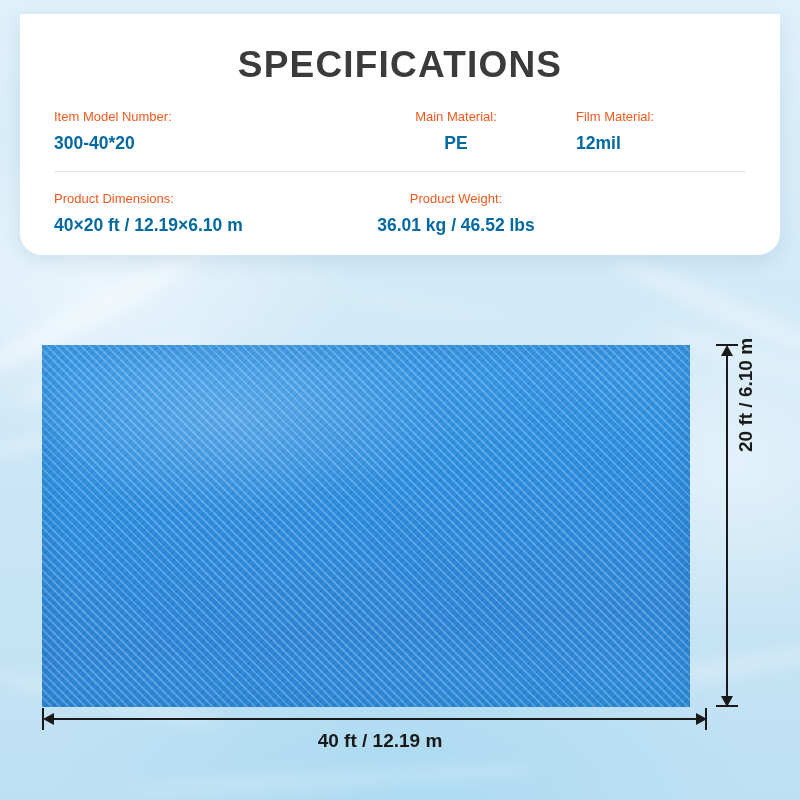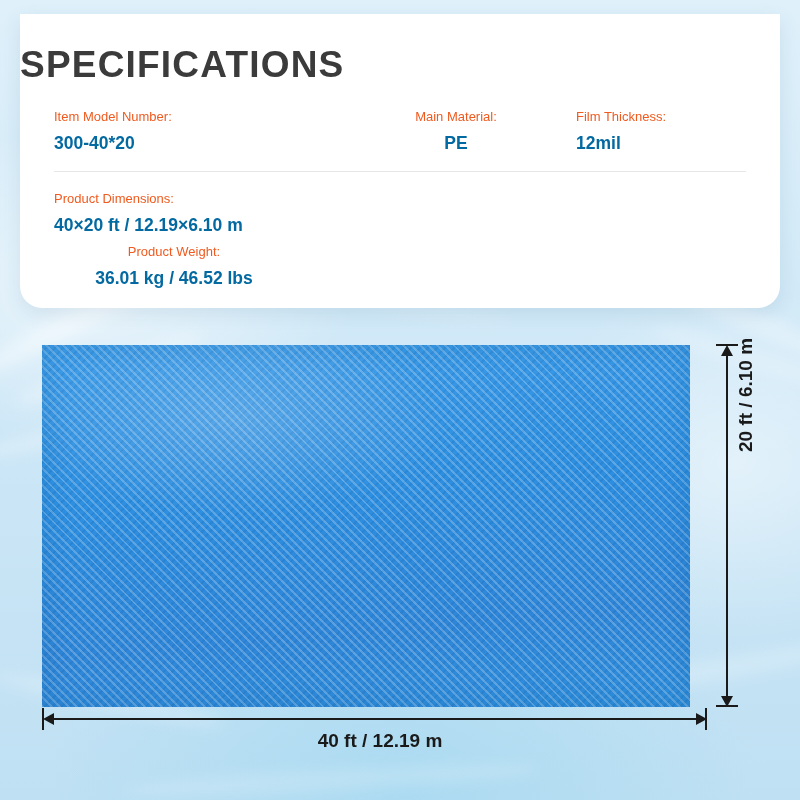--- a/index.html
+++ b/index.html
@@ -51,40 +51,41 @@
     top: 14px;
     width: 760px;
     background: #ffffff;
     border-radius: 0 0 22px 22px;
     box-shadow: 0 6px 18px rgba(60,110,140,0.12);
     padding: 16px 0 16px 0;
     box-sizing: border-box;
   }
 
   .spec-title {
+    text-align: center;
     font-size: 37px;
     font-weight: bold;
     letter-spacing: 1.2px;
     color: #3b3b3b;
     margin: 14px 0 18px 0;
     font-family: "Liberation Sans", sans-serif;
   }
 
   .spec-row {
     display: flex;
     padding: 0 34px;
     box-sizing: border-box;
   }
   .spec-row.row-1 { padding-bottom: 14px; }
   .divider {
     height: 1px;
     background: #e6e6e6;
     margin: 0 34px;
   }
-  .spec-row.row-2 { padding-top: 14px; flex-direction: column; }
+  .spec-row.row-2 { padding-top: 14px; }
 
   .spec-item { box-sizing: border-box; }
   .col-a { width: 282px; }
   .col-b { width: 240px; text-align: center; }
   .col-c { width: 170px; }
 
   .spec-label {
     color: #f05a1e;
     font-size: 13px;
     line-height: 26px;
@@ -239,21 +240,21 @@
     <div class="spec-row row-1">
       <div class="spec-item col-a">
         <div class="spec-label">Item Model Number:</div>
         <div class="spec-value">300-40*20</div>
       </div>
       <div class="spec-item col-b">
         <div class="spec-label">Main Material:</div>
         <div class="spec-value">PE</div>
       </div>
       <div class="spec-item col-c">
-        <div class="spec-label">Film Thickness:</div>
+        <div class="spec-label">Film Material:</div>
         <div class="spec-value">12mil</div>
       </div>
     </div>
 
     <div class="divider"></div>
 
     <div class="spec-row row-2">
       <div class="spec-item col-a">
         <div class="spec-label">Product Dimensions:</div>
         <div class="spec-value">40×20 ft / 12.19×6.10 m</div>

